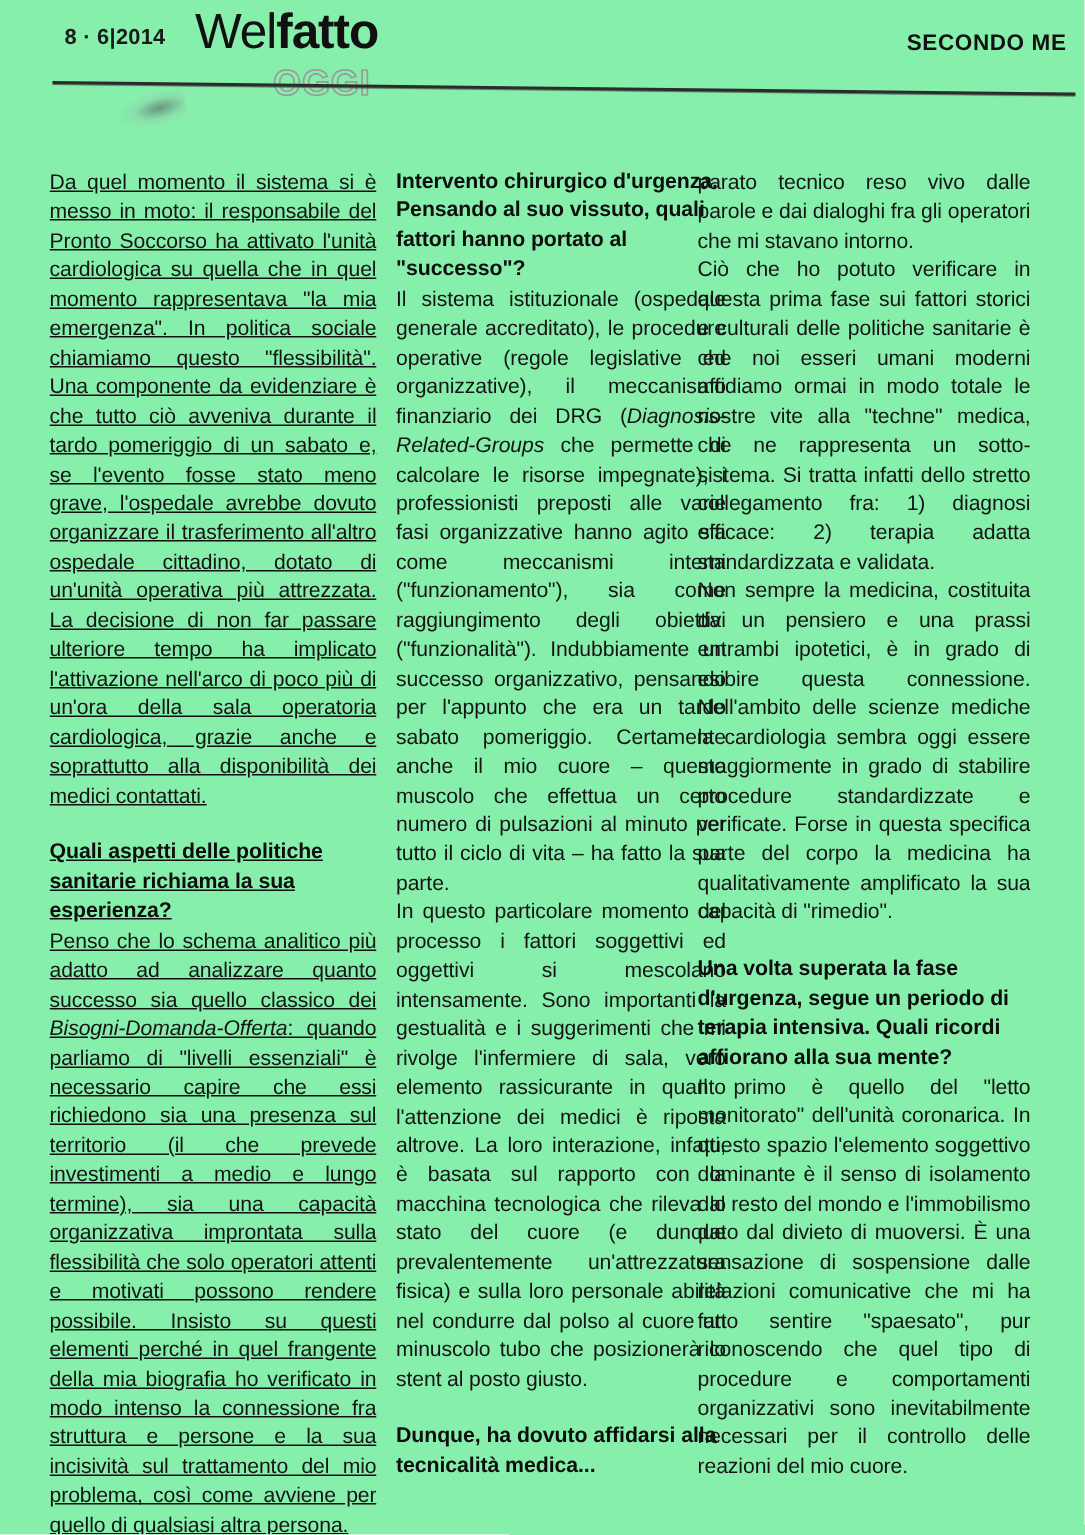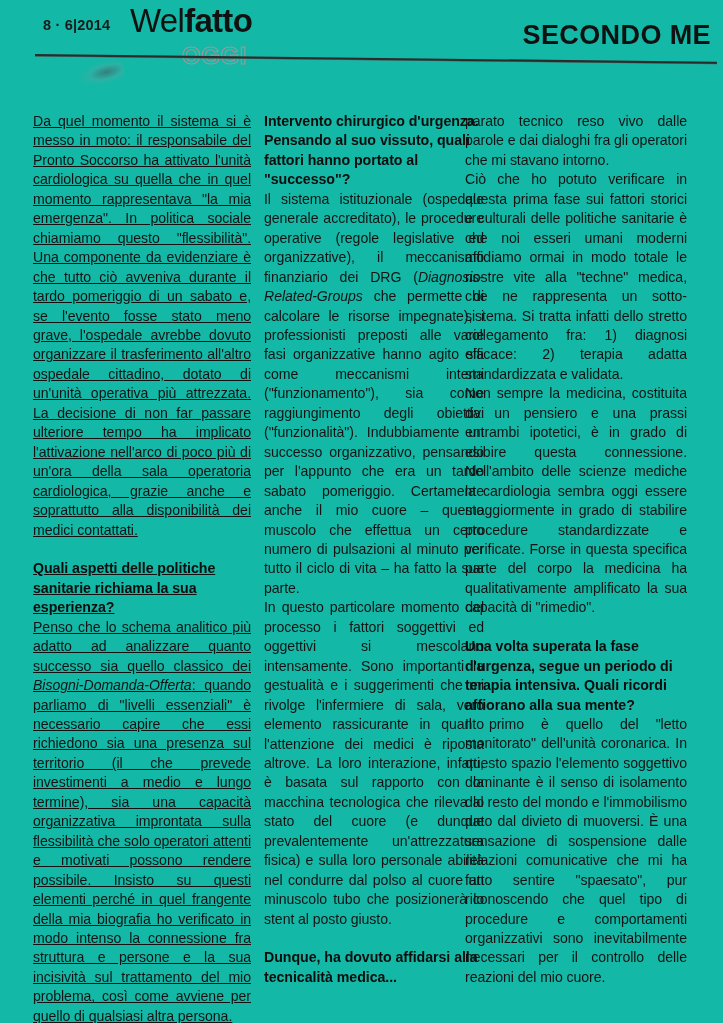--- a/index.html
+++ b/index.html
@@ -10,21 +10,21 @@
   }
   body {
     font-family: "Liberation Sans", sans-serif;
     color: #111111;
   }
   #page {
     position: relative;
     width: 723px;
     height: 1023px;
     overflow: hidden;
-    background: #14b8a6;
+    background: #86efac;
     box-sizing: border-box;
   }
 
   
   #masthead {
     position: absolute;
     left: 0; top: 0;
     width: 723px;
     height: 86px;
   }
@@ -61,21 +61,21 @@
     line-height: 21px;
     font-weight: bold;
     letter-spacing: 0.6px;
     color: transparent;
     -webkit-text-stroke: 1.1px #9a9a9a;
     white-space: nowrap;
   }
   .section-title {
     position: absolute;
     right: 12px; top: 20px;
-    font-size: 27px;
+    font-size: 15px;
     font-weight: bold;
     letter-spacing: 0.4px;
     color: #111;
     white-space: nowrap;
     margin-left: 21px;
   }
   .rule {
     position: absolute;
     left: 35px;
     top: 54px;

